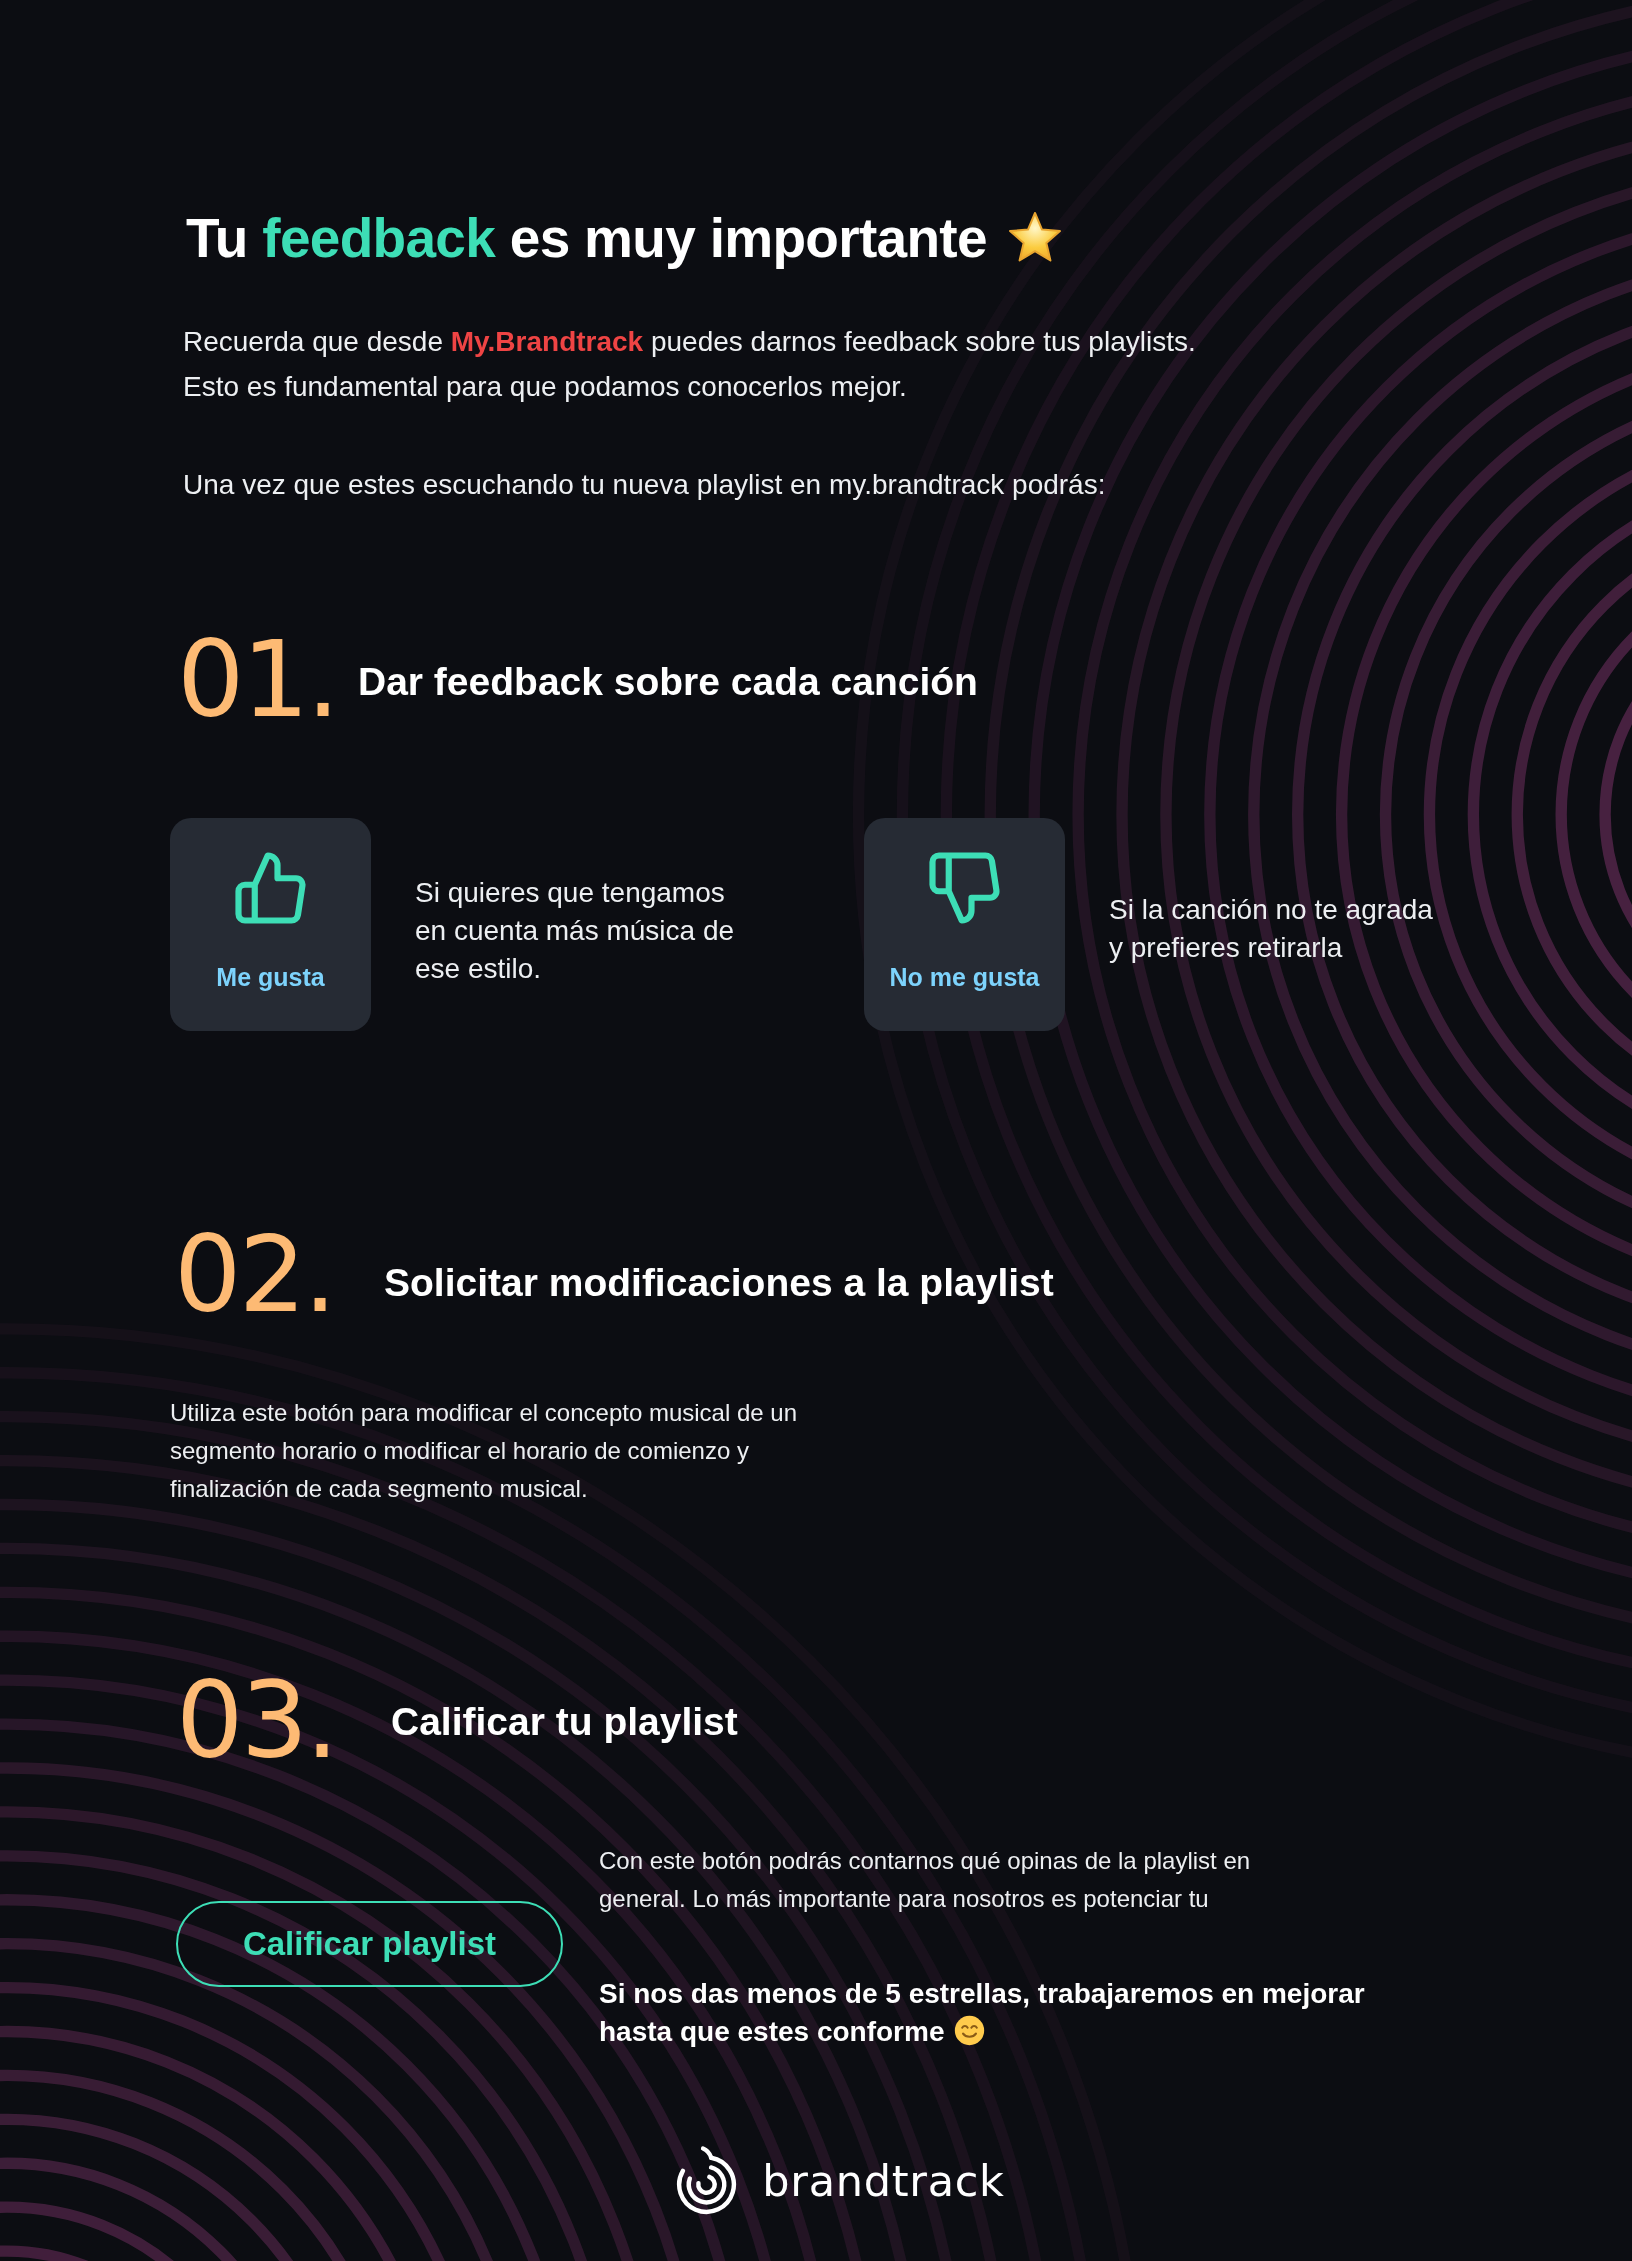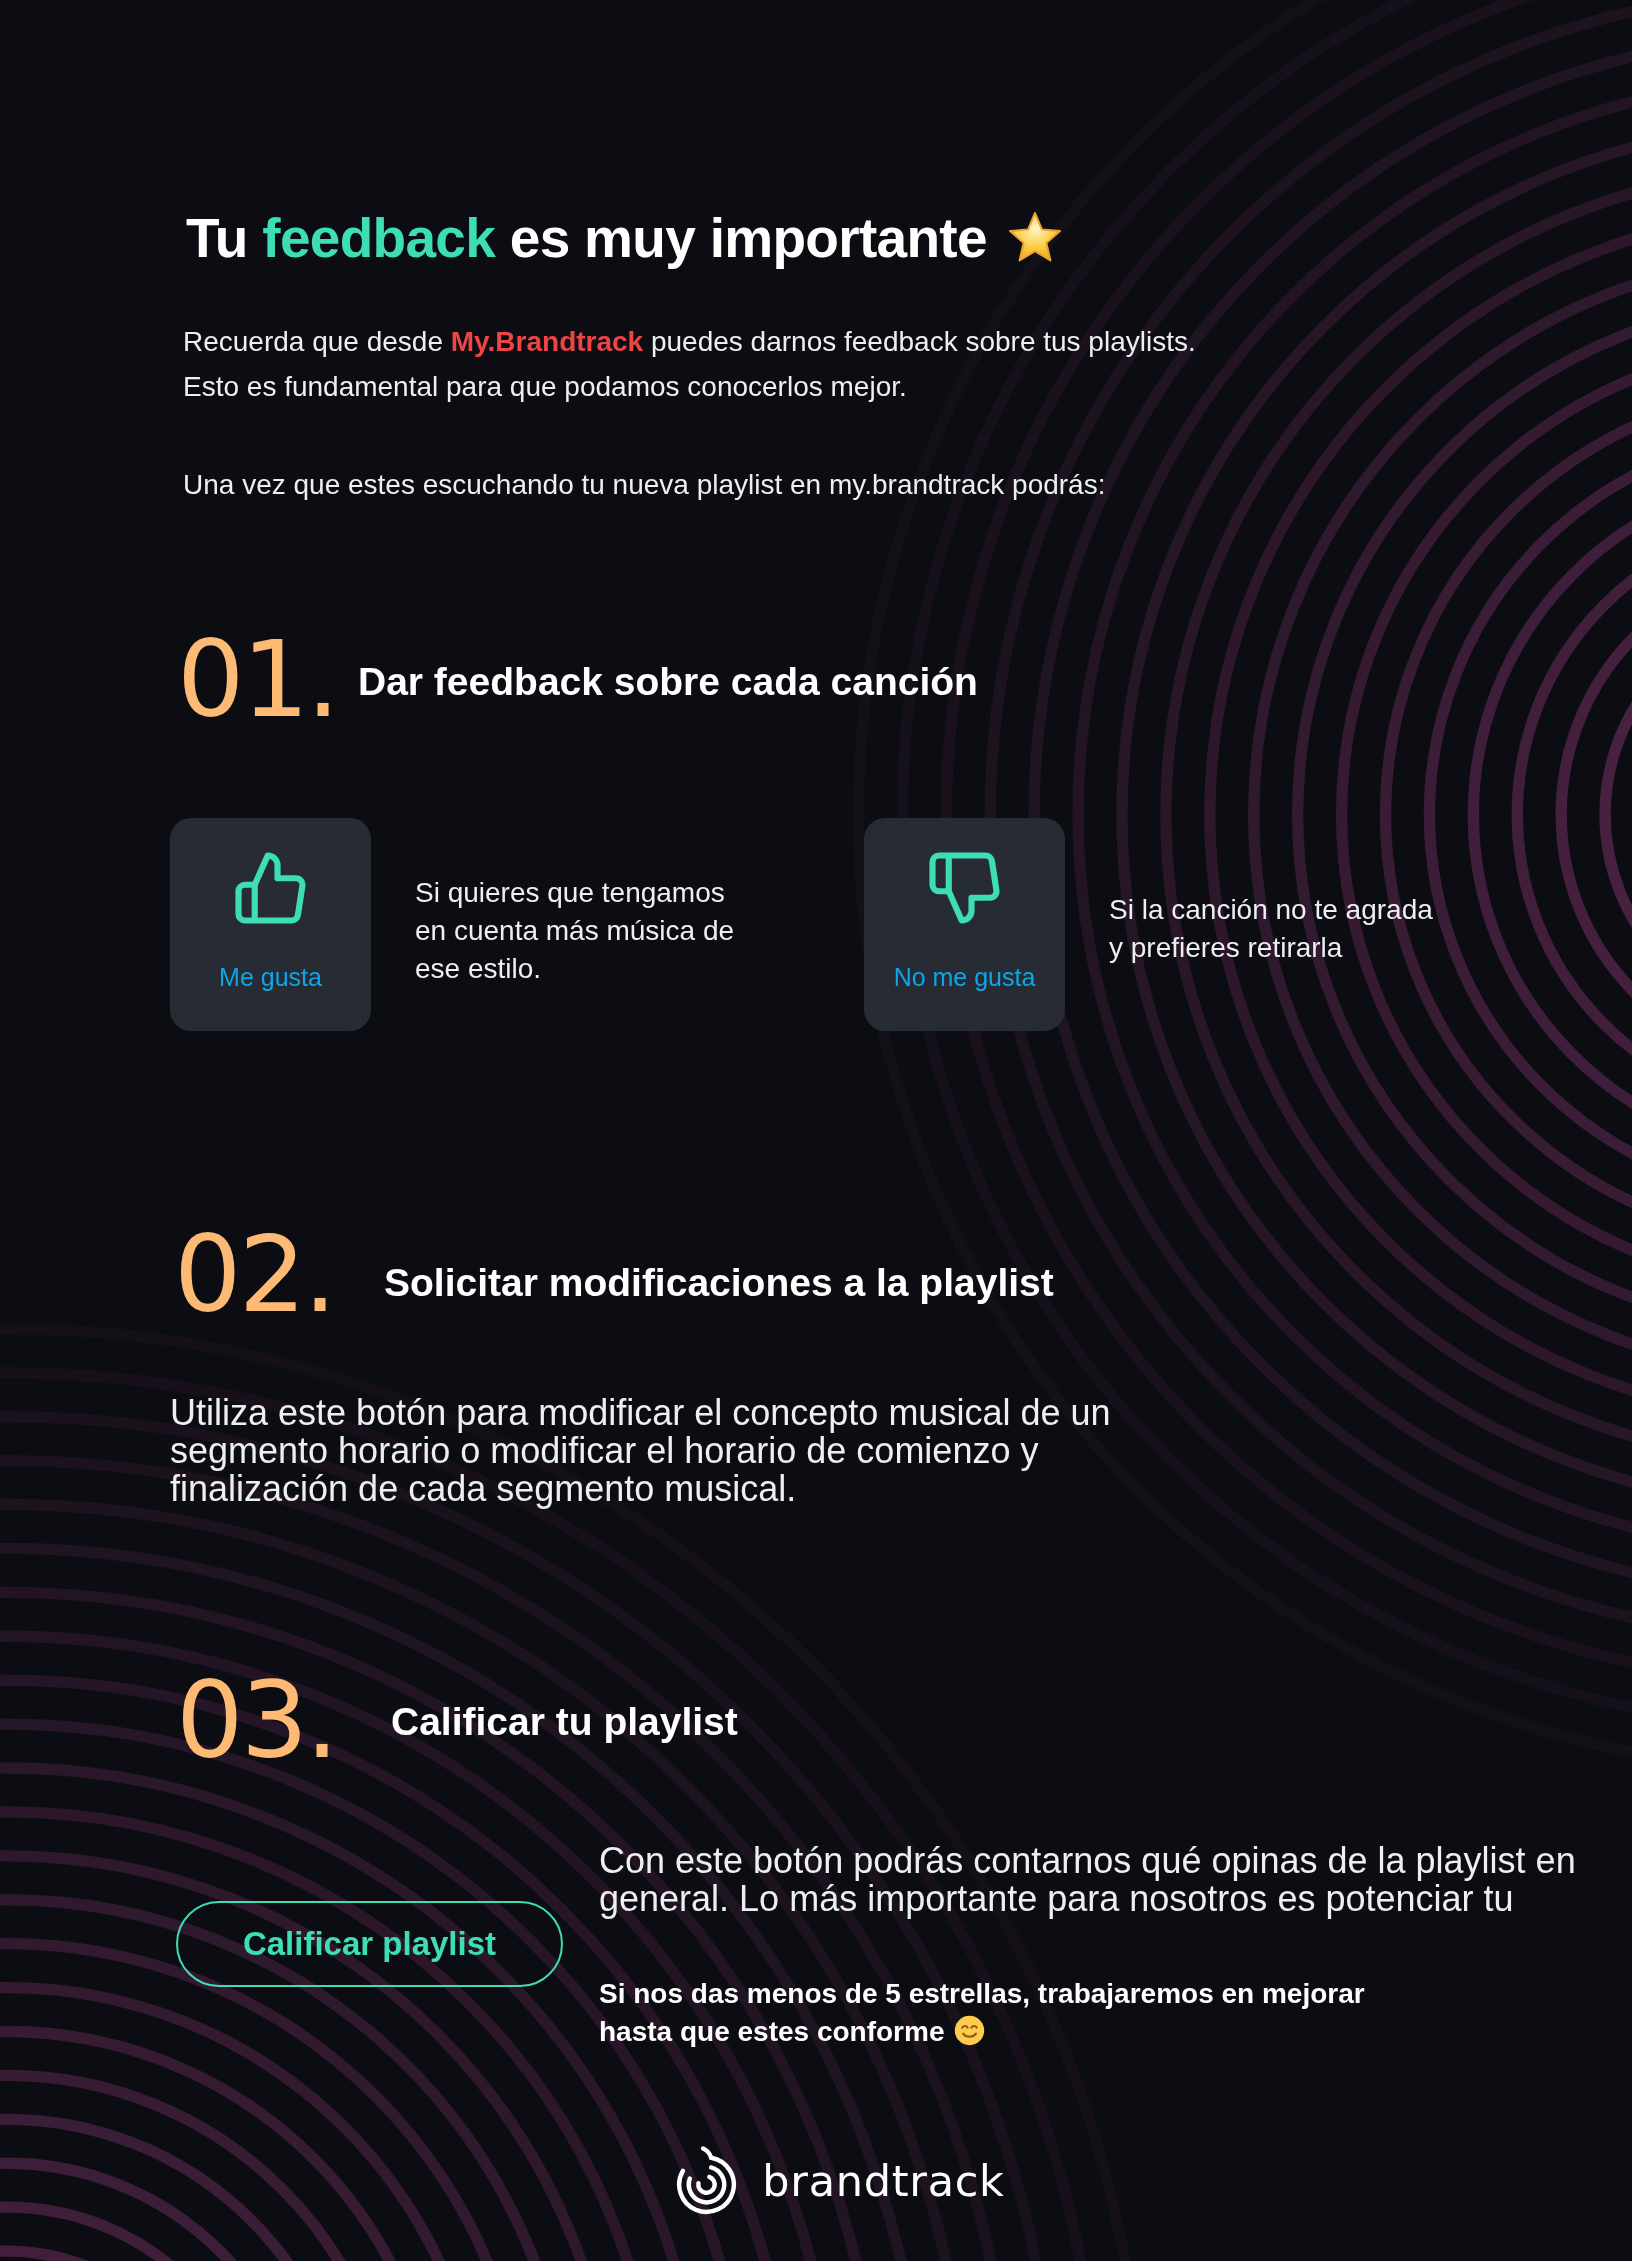--- a/index.html
+++ b/index.html
@@ -26,27 +26,27 @@
   #heading1{left:358px;top:662px;}
   #heading2{left:384px;top:1263px;}
   #heading3{left:391px;top:1702px;}
 
   .card{position:absolute;top:818px;width:201px;height:213px;background:#262B34;border-radius:21px;cursor:pointer;}
   #card-like{left:170px;}
   #card-dislike{left:864px;}
   .thumb{position:absolute;left:50%;top:31px;width:78px;height:78px;transform:translateX(-50%);}
   .thumb.down{transform:translateX(-50%) scaleY(-1);}
   .card-label{position:absolute;left:0;right:0;top:147px;text-align:center;
-              font-size:25px;line-height:25px;font-weight:400;color:#0ea5e9;}
+              font-size:25px;line-height:25px;font-weight:700;color:#7dd3fc;}
 
   .card-desc{position:absolute;font-size:28px;line-height:38px;white-space:nowrap;}
   #desc-like{left:415px;top:874px;}
   #desc-dislike{left:1109px;top:891px;}
 
-  .para{position:absolute;font-size:36px;line-height:38px;white-space:nowrap;}
+  .para{position:absolute;font-size:24px;line-height:38px;white-space:nowrap;}
   #para2{left:170px;top:1394px;}
   #para3{left:599px;top:1842px;}
 
   .bold-para{position:absolute;left:599px;top:1975px;font-size:28px;line-height:38px;
              font-weight:700;color:#FFFFFF;white-space:nowrap;}
   .smiley-icon{display:inline-block;width:33px;height:33px;margin-left:8.5px;vertical-align:-6.4px;}
 
   .pill-button{position:absolute;display:flex;align-items:center;justify-content:center;
                border:2.8px solid #3DDEB6;border-radius:50px;background:transparent;
                color:#3DDEB6;font-size:33px;font-weight:700;white-space:nowrap;cursor:pointer;

